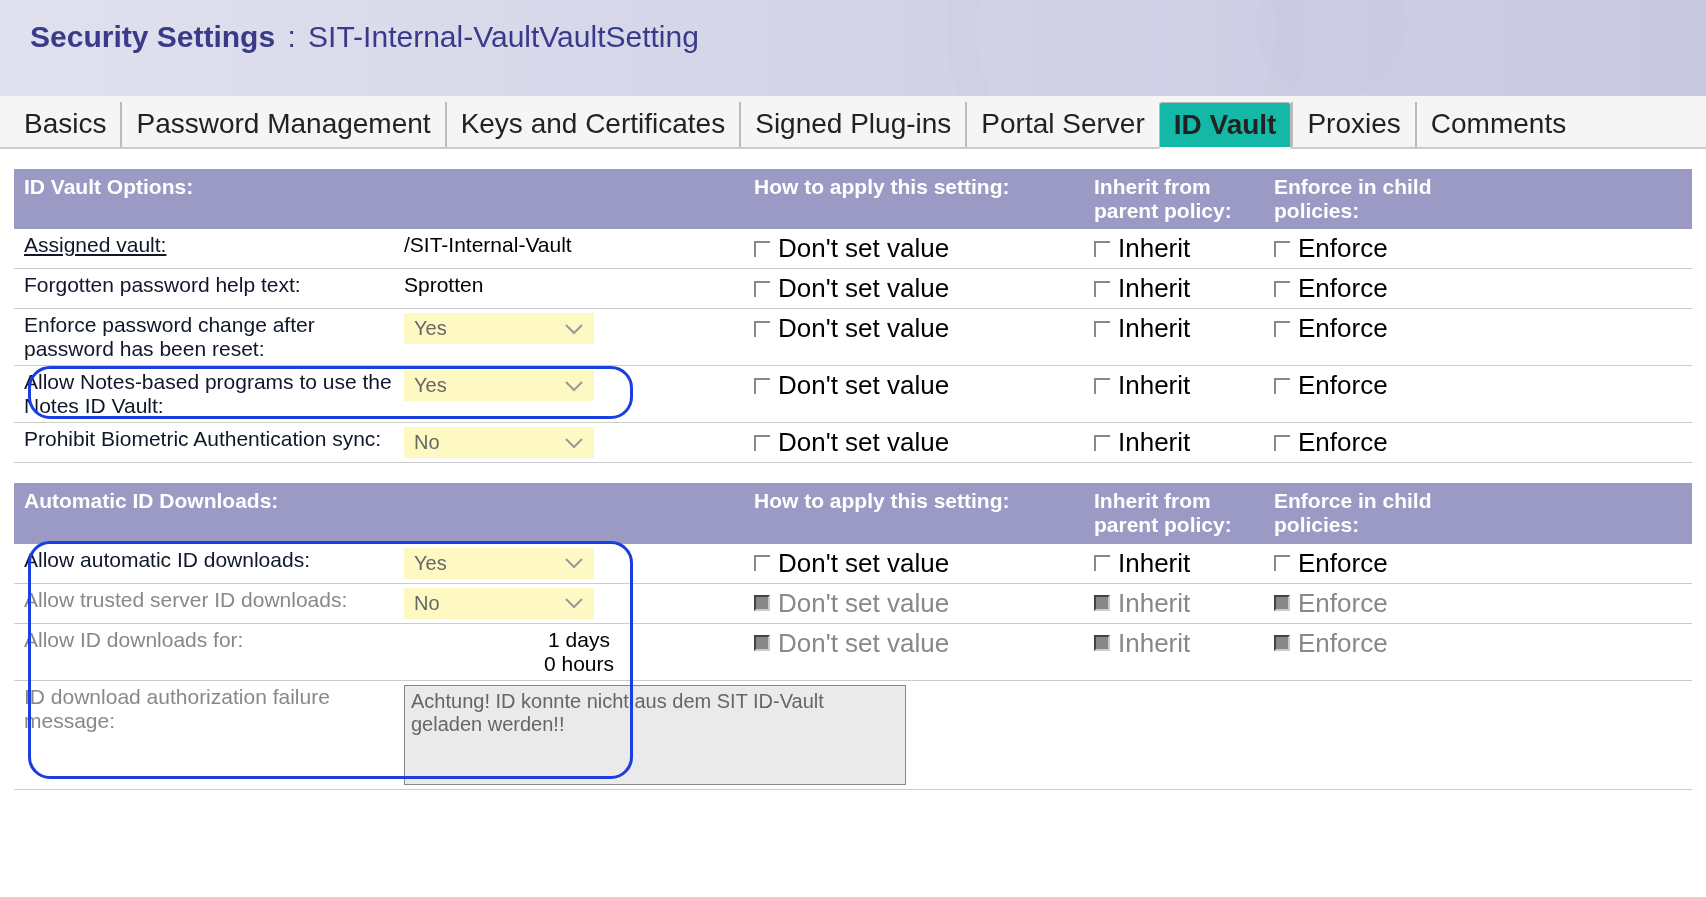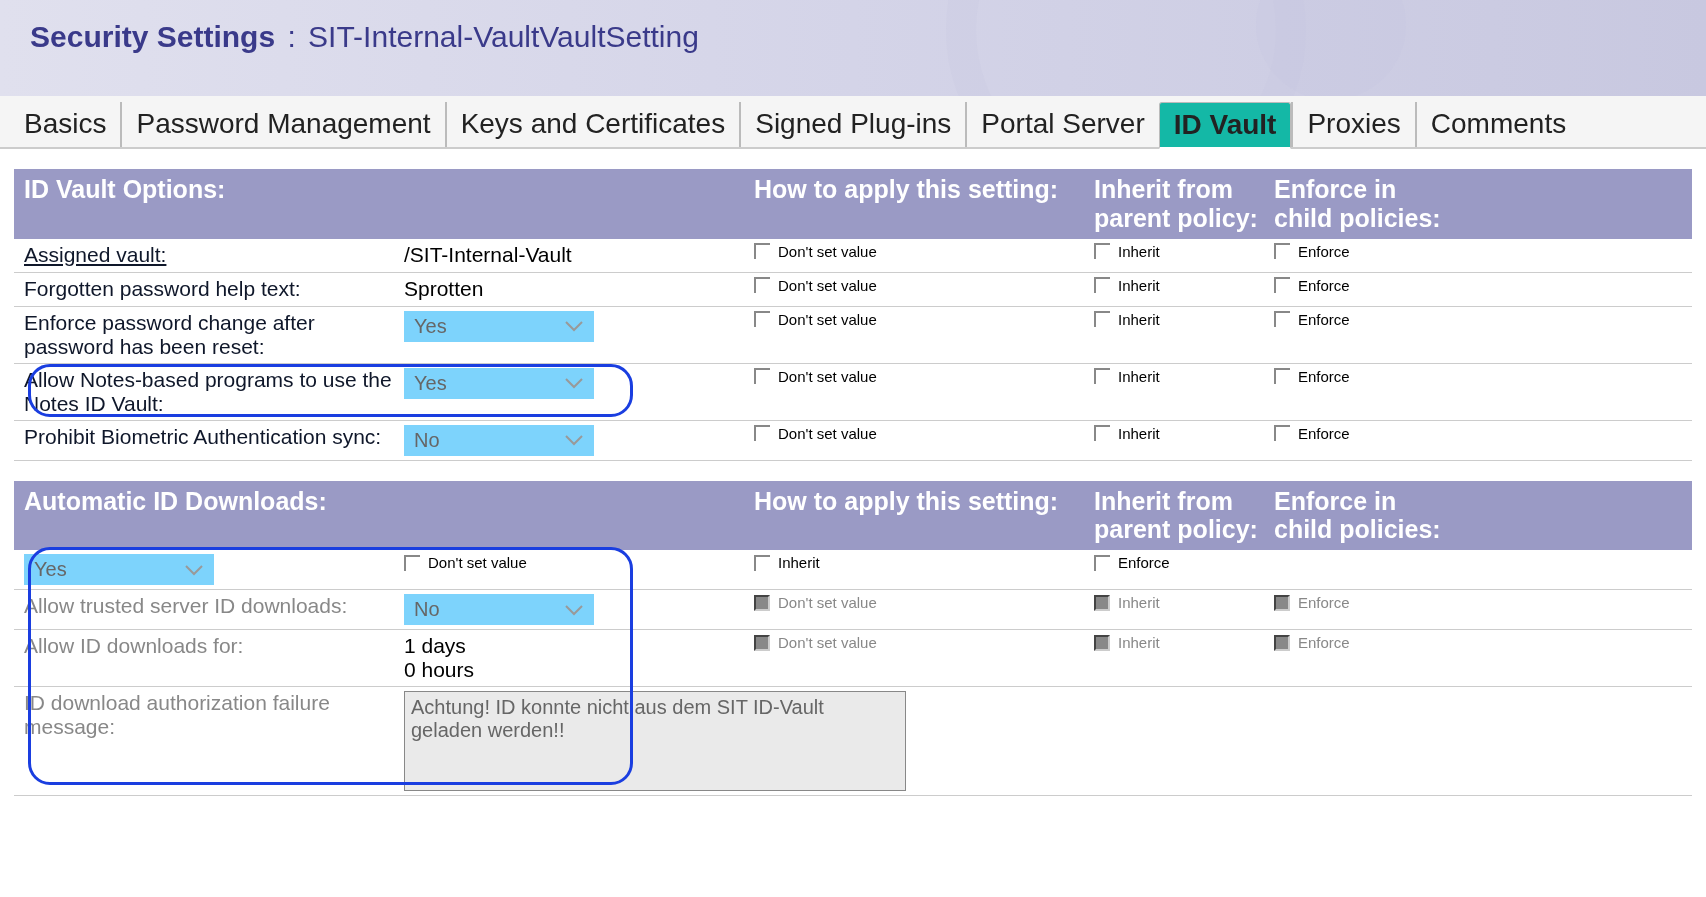--- a/index.html
+++ b/index.html
@@ -57,21 +57,21 @@
     border-left: 2px solid #bbb;
     cursor: pointer;
     white-space: nowrap;
   }
   .tab:first-child { border-left: none; }
   .tab.active { background: #14b8a6; font-weight: bold; border: 1px solid #bbb; border-bottom: 2px solid #fff; margin-bottom: -2px; border-radius: 3px 3px 0 0; }
   .content { padding: 20px 14px; }
   .section-header {
     background: #9a9ac5;
     color: #fff;
-    font-size: 25px;
+    font-size: 21px;
     font-weight: bold;
     display: grid;
     grid-template-columns: 730px 340px 180px 180px;
     padding: 6px 10px;
     align-items: start;
   }
   .section-header .c1 { grid-column: 1; }
   .section-header .c2 { grid-column: 2; }
   .section-header .c3 { grid-column: 3; line-height: 1.15; }
   .section-header .c4 { grid-column: 4; line-height: 1.15; }
@@ -86,36 +86,36 @@
   }
   .row .label { font-size: 21px; color: #0f172a; padding-right: 10px; }
   .row .label.link { text-decoration: underline; }
   .row.dim .label { color: #888; }
   .row .value { font-size: 21px; color: #000; }
   .row.dim .check-group span { color: #888; }
   .dropdown {
     display: inline-flex;
     align-items: center;
     justify-content: space-between;
-    background: #7dd3fc;
+    background: #fef9c3;
     padding: 4px 10px;
     width: 190px;
     color: #666;
     font-size: 20px;
   }
   .dropdown .arrow {
     width: 20px; height: 12px;
     display: inline-block;
   }
   .dropdown .arrow svg { display: block; }
   .check-group {
     display: flex;
     align-items: center;
     gap: 8px;
-    font-size: 15px;
+    font-size: 26px;
   }
   .check-group .cbox {
     width: 16px; height: 16px;
     border: 2px solid #888;
     border-right: none;
     border-bottom: none;
     display: inline-block;
     position: relative;
     flex-shrink: 0;
   }
@@ -335,20 +335,21 @@
     <div class="c1">Automatic ID Downloads:</div>
     <div class="c2">How to apply this setting:</div>
     <div class="c3">Inherit from parent policy:</div>
     <div class="c4">Enforce in child policies:</div>
   </div>
 
   <div class="hl-wrap">
     <div class="highlight-box highlight2"></div>
 
     <div class="row">
+      <div class="label">Allow automatic ID downloads:</div>
       <div class="value">
         <div class="dropdown">
           <span>Yes</span>
           <span class="arrow">
               <svg viewBox="0 0 20 12">
                 <polyline points="2,2 10,10 18,2" fill="none" stroke="#999" stroke-width="2"></polyline>
               </svg>
             </span>
         </div>
       </div>
@@ -399,21 +400,21 @@
       <div class="cell">
           <label class="check-group dark">
             <span class="cbox"></span>
             <span>Enforce</span>
           </label>
         </div>
     </div>
 
     <div class="row dim">
       <div class="label">Allow ID downloads for:</div>
-      <div class="value" style="color:#000; white-space:pre-line;">1 days
+      <div class="value" style="color:#000; white-space:pre-line;text-align:center;">1 days
 0 hours</div>
       <div class="cell">
           <label class="check-group dark">
             <span class="cbox"></span>
             <span>Don't set value</span>
           </label>
         </div>
       <div class="cell">
           <label class="check-group dark">
             <span class="cbox"></span>

